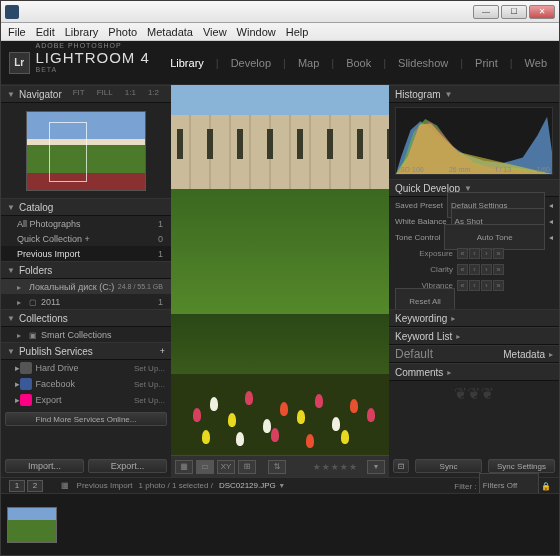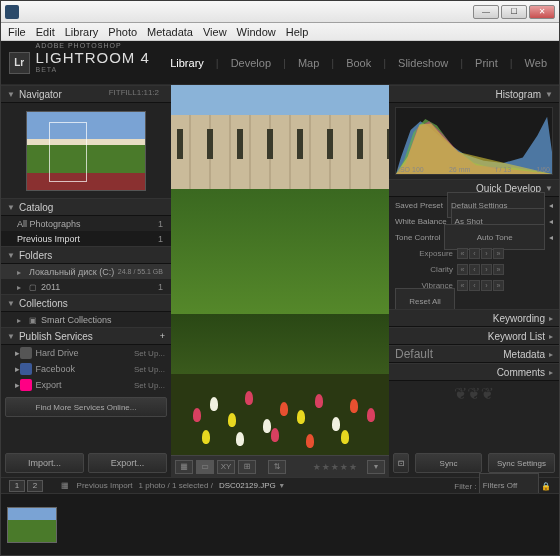--- a/index.html
+++ b/index.html
@@ -20,31 +20,31 @@
 .brand-text .beta{font-size:7px;color:#777;vertical-align:top}
 .modules{margin-left:auto;display:flex;gap:4px;font-size:11px}
 .modules span{color:#888;padding:2px 4px}
 .modules span.active{color:#fff}
 .modules .sep{color:#444}
 .workspace{flex:1;display:flex;min-height:0}
 .panel{width:170px;background:#232323;display:flex;flex-direction:column;overflow:hidden}
 .panel.right{width:170px}
 .phead{height:18px;display:flex;align-items:center;padding:0 6px;background:#2a2a2a;border-top:1px solid #333;border-bottom:1px solid #111;color:#ccc;font-size:10px}
 .phead .tri{margin-right:4px;font-size:8px;color:#888}
-.phead.r{justify-content:flex-end}
+.phead.r{}
 .phead.r .tri{margin-left:4px;margin-right:0}
 .nav-preview{height:95px;padding:6px;display:flex;align-items:center;justify-content:center}
 .nav-img{width:120px;height:80px;background:linear-gradient(#7aa3d4 0%,#7aa3d4 35%,#e8ddc4 35%,#e8ddc4 42%,#4a7a2a 42%,#4a7a2a 78%,#8a3030 78%);position:relative;border:1px solid #555}
 .nav-img::after{content:"";position:absolute;left:22px;top:10px;width:36px;height:58px;border:1px solid rgba(255,255,255,.7)}
-.nav-ctrl{font-size:8px;color:#777;padding:0 6px 4px;display:flex;gap:0;}
+.nav-ctrl{font-size:8px;color:#777;padding:0 6px 4px;display:flex;gap:12px;}
 .prow{height:15px;display:flex;align-items:center;padding:0 8px 0 16px;font-size:9px;color:#aaa}
 .prow.sel{background:#1a1a1a;color:#ddd}
 .prow .cnt{margin-left:auto;color:#888}
 .prow .fi{width:8px;height:8px;margin-right:4px;font-size:8px;color:#888}
-.pbtn{height:20px;background:linear-gradient(#3a3a3a,#2a2a2a);border:1px solid #444;margin:4px;display:flex;align-items:center;justify-content:center;font-size:9px;color:#aaa;border-radius:2px}
+.pbtn{height:14px;background:linear-gradient(#3a3a3a,#2a2a2a);border:1px solid #444;margin:4px;display:flex;align-items:center;justify-content:center;font-size:9px;color:#aaa;border-radius:2px}
 .btnrow{display:flex;padding:2px}
 .btnrow .pbtn{flex:1;margin:2px}
 .pubrow{height:16px;display:flex;align-items:center;padding:0 6px 0 14px;font-size:9px;color:#999}
 .pubrow .picon{width:12px;height:12px;margin-right:4px;background:#555;border-radius:2px}
 .pubrow.fb .picon{background:#3b5998}
 .pubrow.fl .picon{background:#ff0084}
 .pubrow .setup{margin-left:auto;font-size:8px;color:#777}
 .center{flex:1;background:#2a2a2a;display:flex;flex-direction:column;position:relative}
 .photo{flex:1;background:linear-gradient(180deg,#8ab3d8 0%,#8ab3d8 8%,#ddd2b8 8%,#c4b896 28%,#3a6820 28%,#55882a 62%,#2a4815 62%,#3a5a1c 78%,#2a3812 78%);position:relative;overflow:hidden}
 .building{position:absolute;top:8%;left:0;right:0;height:20%;background:repeating-linear-gradient(90deg,#cabb9a 0 18px,#b8a888 18px 20px)}
@@ -136,20 +136,24 @@
           </div>
 
         <div class="phead">
             <span class="tri">▼</span>
             <span>Catalog</span>
           </div>
         <div class="prow">
             <span>All Photographs</span>
             <span class="cnt">1</span>
           </div>
+        <div class="prow">
+            <span>Quick Collection +</span>
+            <span class="cnt">0</span>
+          </div>
         <div class="prow sel">
             <span>Previous Import</span>
             <span class="cnt">1</span>
           </div>
 
         <div class="phead">
             <span class="tri">▼</span>
             <span>Folders</span>
           </div>
         <div class="prow" style="background:#333">

